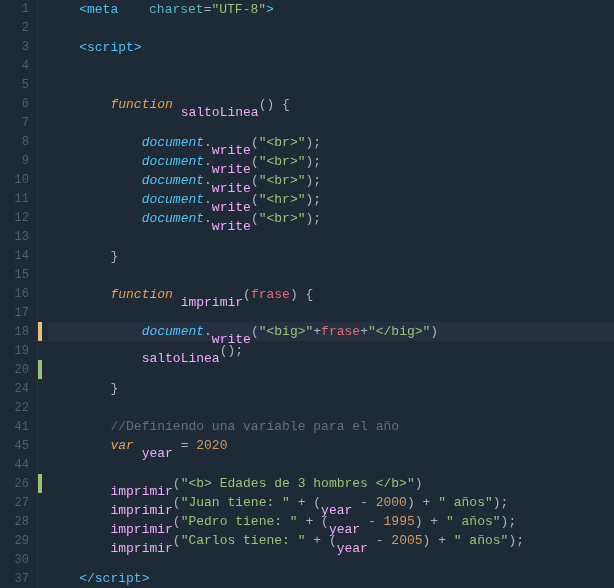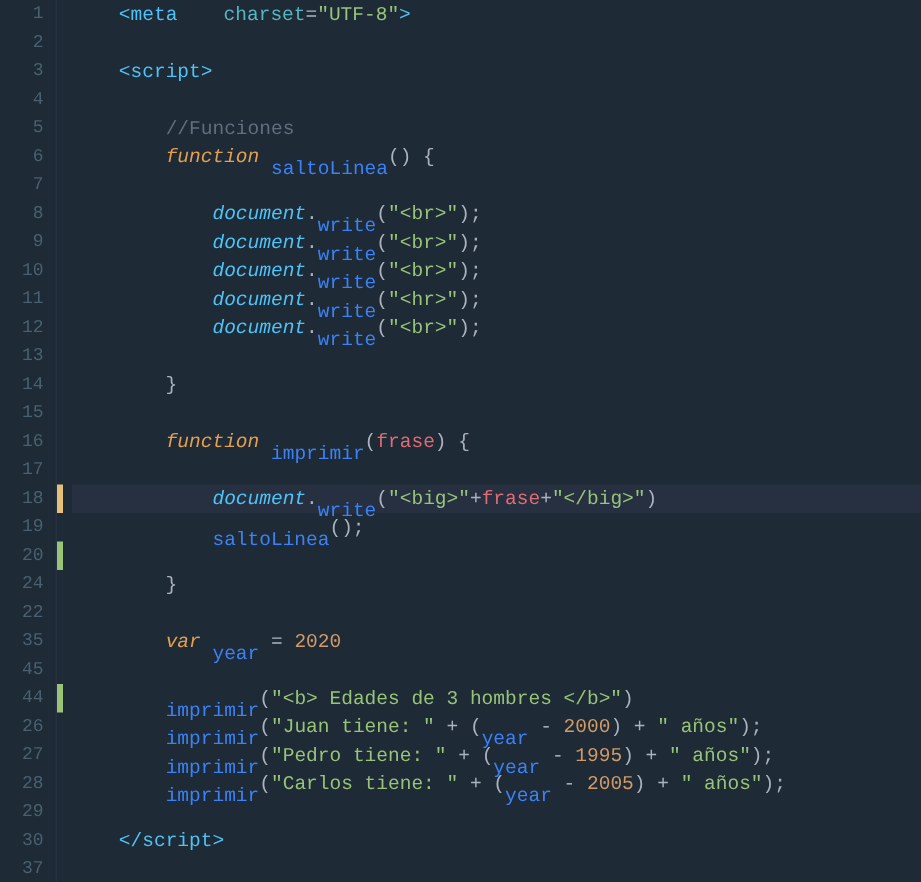--- a/index.html
+++ b/index.html
@@ -66,21 +66,21 @@
       position: relative;
     }
 
     .code-line.active-line {
       background-color: #263040;
     }
     .kw-teal { color: #56b6c2; margin-left: 23px; }
     .kw-white { color: #abb2bf; }
     .kw-string { color: #98c379; }
     .kw-func { color: #e5a04f; font-style: italic; }
-    .kw-fn-name { color: #3b82f6; margin-top: 16px; }
+    .kw-fn-name { color: #f0abfc; margin-top: 16px; }
     .kw-param { color: #e06c75; }
     .kw-method { color: #4fc3f7; font-style: italic; }
     .kw-comment { color: #636d7e; }
     .kw-num { color: #d19a66; }
     .kw-tag { color: #4fc3f7; }
   </style>
 </head>
 <body>
 
 <div class="code-editor">
@@ -100,21 +100,21 @@
     <div class="line-number">13</div>
     <div class="line-number">14</div>
     <div class="line-number">15</div>
     <div class="line-number">16</div>
     <div class="line-number">17</div>
     <div class="line-number">18</div>
     <div class="line-number">19</div>
     <div class="line-number">20</div>
     <div class="line-number">24</div>
     <div class="line-number">22</div>
-    <div class="line-number">35</div>
+    <div class="line-number">41</div>
     <div class="line-number">45</div>
     <div class="line-number">44</div>
     <div class="line-number">26</div>
     <div class="line-number">27</div>
     <div class="line-number">28</div>
     <div class="line-number">29</div>
     <div class="line-number">30</div>
     <div class="line-number">37</div>
 
   </div>
@@ -127,21 +127,21 @@
 
     <div class="code-line"></div>
 
     <div class="code-line">
       <span class="kw-white">&nbsp;&nbsp;&nbsp;&nbsp;</span><span class="kw-tag">&lt;script&gt;</span>
     </div>
 
     <div class="code-line"></div>
 
     <div class="code-line">
-      <span class="kw-white">&nbsp;&nbsp;&nbsp;&nbsp;&nbsp;&nbsp;&nbsp;&nbsp;</span><span class="kw-comment">//Funciones</span>
+      <span class="kw-white">&nbsp;&nbsp;&nbsp;&nbsp;&nbsp;&nbsp;&nbsp;&nbsp;</span>
     </div>
 
     <div class="code-line">
       <span class="kw-white">&nbsp;&nbsp;&nbsp;&nbsp;&nbsp;&nbsp;&nbsp;&nbsp;</span><span class="kw-func">function</span><span class="kw-white"> </span><span class="kw-fn-name">saltoLinea</span><span class="kw-white">() {</span>
     </div>
 
     <div class="code-line"></div>
 
     <div class="code-line">
       <span class="kw-white">&nbsp;&nbsp;&nbsp;&nbsp;&nbsp;&nbsp;&nbsp;&nbsp;&nbsp;&nbsp;&nbsp;&nbsp;</span><span class="kw-method">document</span><span class="kw-white">.</span><span class="kw-fn-name">write</span><span class="kw-white">(</span><span class="kw-string">"&lt;br&gt;"</span><span class="kw-white">);</span>
@@ -189,20 +189,23 @@
     <div class="code-line" style="position:relative;">
       <span style="position:absolute;left:-10px;width:4px;height:19px;background:#98c379;top:0;"></span>
     </div>
 
     <div class="code-line">
       <span class="kw-white">&nbsp;&nbsp;&nbsp;&nbsp;&nbsp;&nbsp;&nbsp;&nbsp;}</span>
     </div>
 
     <div class="code-line"></div>
 
+    <div class="code-line">
+      <span class="kw-white">&nbsp;&nbsp;&nbsp;&nbsp;&nbsp;&nbsp;&nbsp;&nbsp;</span><span class="kw-comment">//Definiendo una variable para el año</span>
+    </div>
 
     <div class="code-line">
       <span class="kw-white">&nbsp;&nbsp;&nbsp;&nbsp;&nbsp;&nbsp;&nbsp;&nbsp;</span><span class="kw-func">var</span><span class="kw-white"> </span><span class="kw-fn-name">year</span><span class="kw-white"> = </span><span class="kw-num">2020</span>
     </div>
 
     <div class="code-line"></div>
 
 
     <div class="code-line" style="position:relative;">
       <span style="position:absolute;left:-10px;width:4px;height:19px;background:#98c379;top:0;"></span>

